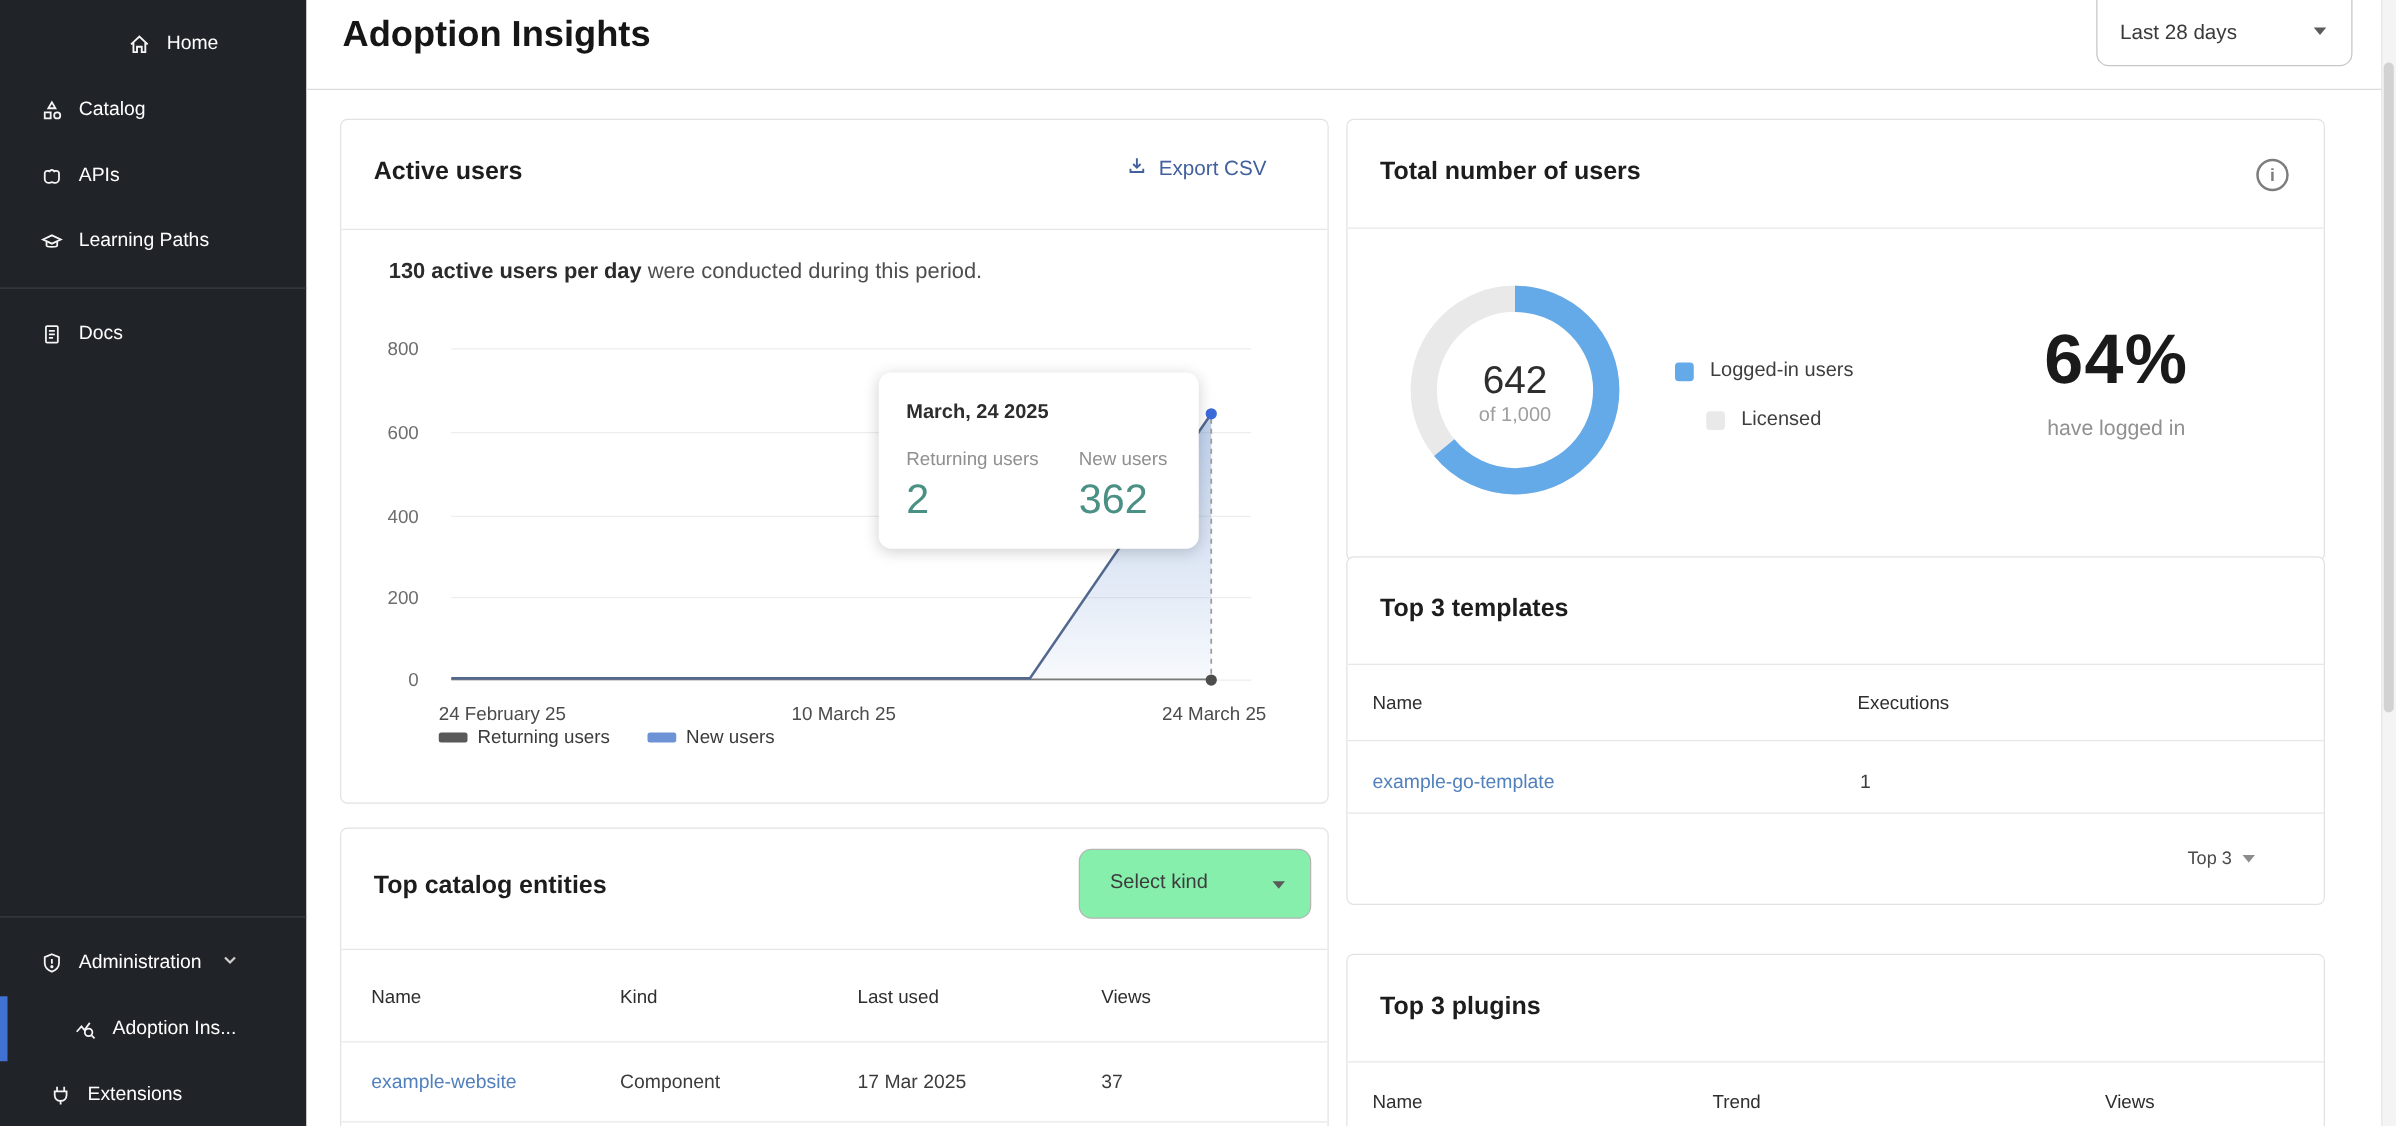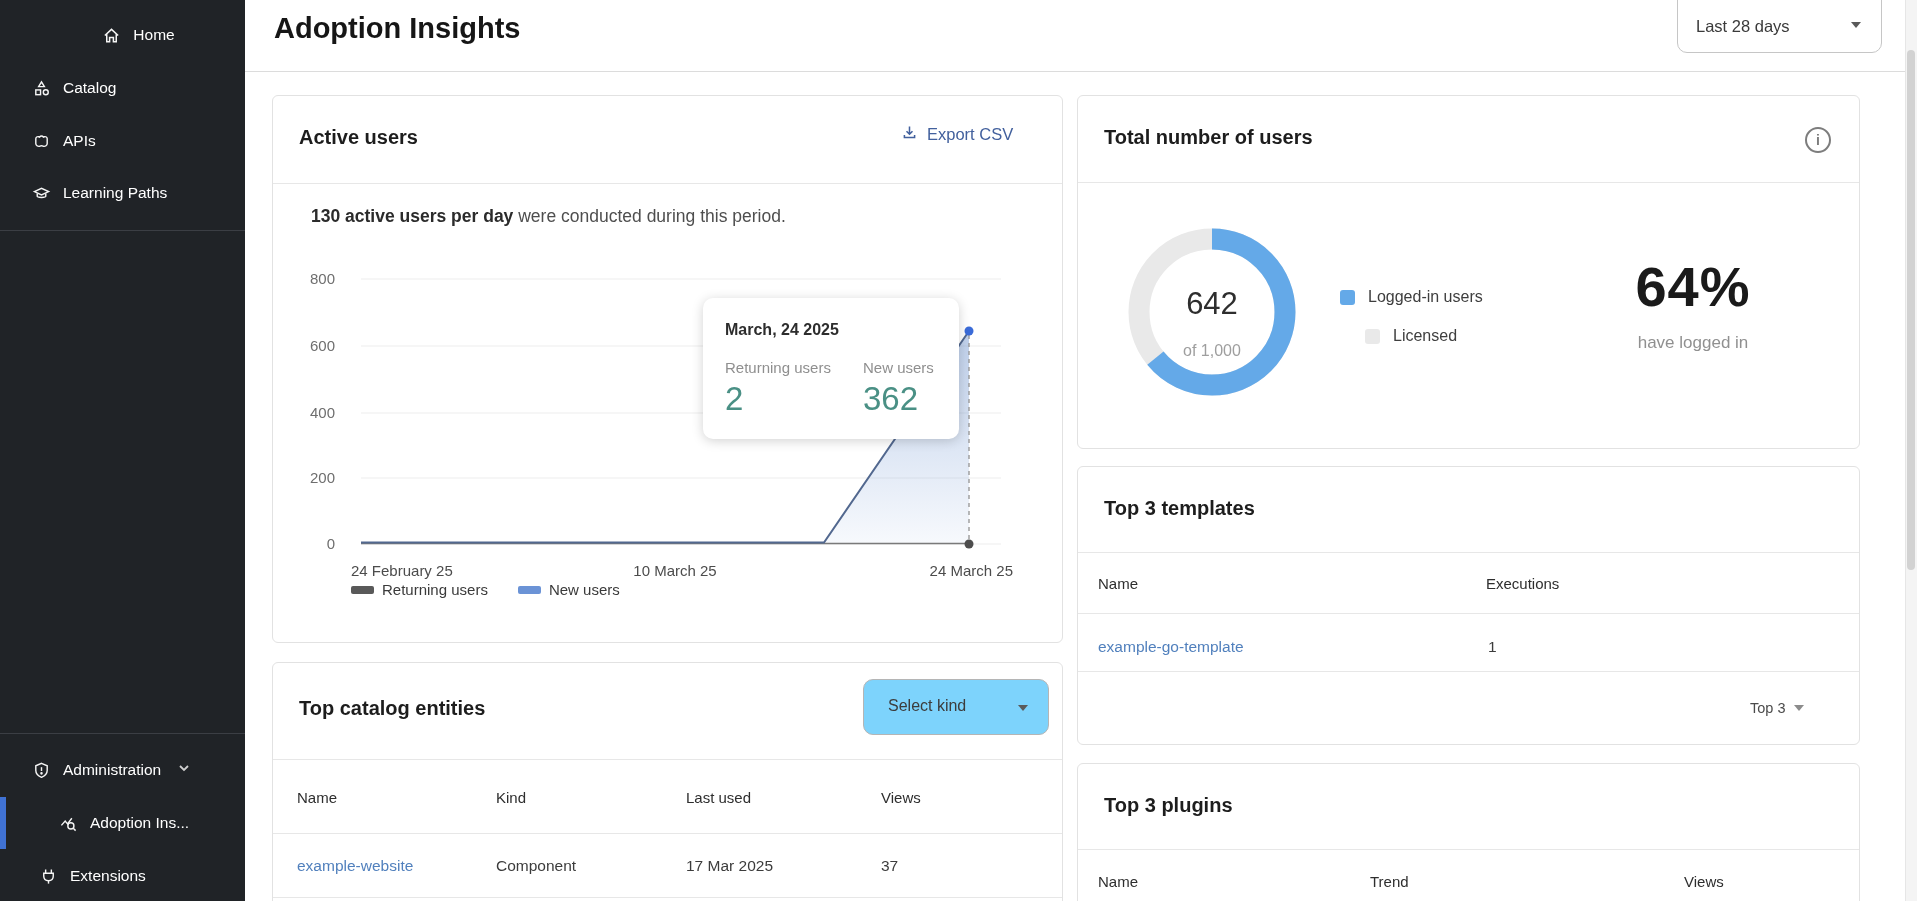--- a/index.html
+++ b/index.html
@@ -40,33 +40,33 @@
   .swatch { width:23px; height:8px; border-radius:2px; }
   
   #tooltip { position:absolute; left:430px; top:202px; width:256px; height:141px; background:#fff;
     border-radius:10px; box-shadow:0 2px 12px rgba(0,0,0,.18); }
   #tooltip .tt-title { position:absolute; left:22px; top:23px; font-size:16px; font-weight:600; color:#2d2d2d; }
   #tooltip .tt-lab { position:absolute; top:61px; font-size:15px; color:#8f8f8f; }
   #tooltip .tt-val { position:absolute; top:82px; font-size:33px; font-weight:500; color:#4a9085; }
   
   #donut-center { position:absolute; left:46px; top:128px; width:176px; height:176px; text-align:center; }
   #donut-center .big { margin-top:62px; font-size:31px; color:#2e2e2e; }
-  #donut-center .sub { font-size:16px; color:#9e9e9e; margin-top:20px; }
+  #donut-center .sub { font-size:16px; color:#9e9e9e; margin-top:2px; }
   .dlegend-row { position:absolute; left:262px; display:flex; align-items:center; gap:13px;
     font-size:16px; color:#3e3e3e; }
   .dswatch { width:15px; height:15px; border-radius:3px; }
   #pct-block { position:absolute; left:480px; top:158px; width:270px; text-align:center; }
   #pct-block .pct { font-size:56px; font-weight:700; color:#1a1a1a; letter-spacing:1px; }
   #pct-block .pct-sub { margin-top:14px; font-size:17px; color:#909090; }
   #info-icon { position:absolute; left:727px; top:31px; width:26px; height:26px; border:2px solid #7d7d7d;
     border-radius:50%; color:#7d7d7d; font-size:14px; font-weight:700; display:flex; align-items:center;
     justify-content:center; cursor:pointer; }
   
   #kind-select { position:absolute; left:590px; top:16px; width:186px; height:56px; border:1px solid #b5b5b5;
-    border-radius:10px; background:#7dd3fc; cursor:pointer; }
+    border-radius:10px; background:#86efac; cursor:pointer; }
   #kind-select .lbl { position:absolute; left:24px; top:17px; font-size:16px; color:#3c3c3c; }
   
   .tbl-footer { position:absolute; display:flex; align-items:center; gap:9px; font-size:14.5px; color:#4a4a4a; cursor:pointer; }
   
   #scroll-track { left:1905px; top:0; width:12px; height:901px; background:#f4f4f4; border-left:1px solid #e6e6e6; }
   #scroll-thumb { left:1907px; top:50px; width:8px; height:520px; background:#d2d2d2; border-radius:4px; }
 </style>
 </head>
 <body>
 
@@ -100,20 +100,29 @@
   <div class="nav-row" style="top:167px; padding-left:31px;">
     <span class="nicon">
       <svg width="19" height="19" viewBox="0 0 20 20" fill="none" stroke="#f5f5f5" stroke-width="1.5">
           <path d="M2.5 8 L10 4.5 L17.5 8 L10 11.5 Z"></path>
           <path d="M5.5 10 V13 C5.5 14.5 14.5 14.5 14.5 13 V10"></path>
         </svg>
     </span>
     <span>Learning Paths</span>
   </div>
   <div class="nav-div" style="top:230px;"></div>
+  <div class="nav-row" style="top:241px; padding-left:31px;">
+    <span class="nicon">
+      <svg width="19" height="19" viewBox="0 0 20 20" fill="none" stroke="#f5f5f5" stroke-width="1.5">
+          <rect x="5" y="3" width="10" height="14" rx="1"></rect>
+          <path d="M7.5 7 H12.5 M7.5 10 H12.5 M7.5 13 H11"></path>
+        </svg>
+    </span>
+    <span>Docs</span>
+  </div>
 
   <div class="nav-div" style="top:733px;"></div>
   <div class="nav-row" style="top:744px; padding-left:31px;">
     <span class="nicon">
       <svg width="19" height="19" viewBox="0 0 20 20" fill="none" stroke="#f5f5f5" stroke-width="1.5">
           <path d="M10 2.5 L16 5 V10 C16 13.8 13.2 15.8 10 17.2 C6.8 15.8 4 13.8 4 10 V5 Z"></path>
           <path d="M10 6.5 V10.5"></path>
           <circle cx="10" cy="13" r="0.6" fill="#f5f5f5"></circle>
         </svg>
     </span>
@@ -247,21 +256,21 @@
     <span class="dswatch" style="background:#e9e9e9;"></span>
     <span>Licensed</span>
   </div>
 
   <div id="pct-block">
     <div class="pct">64%</div>
     <div class="pct-sub">have logged in</div>
   </div>
 </div>
 
-<div class="card" style="left:1077px; top:466px; width:783px; height:279px;">
+<div class="card" style="left:1077px; top:445px; width:783px; height:279px;">
   <div class="card-title">Top 3 templates</div>
   <div class="hdiv" style="top:85px;"></div>
   <div class="th" style="left:20px; top:108px;">Name</div>
   <div class="th" style="left:408px; top:108px;">Executions</div>
   <div class="hdiv" style="top:146px;"></div>
   <div class="td link" style="left:20px; top:171px;">example-go-template</div>
   <div class="td" style="left:410px; top:171px;">1</div>
   <div class="hdiv" style="top:204px;"></div>
   <div class="tbl-footer" style="left:672px; top:233px;">
     <span>Top 3</span>

